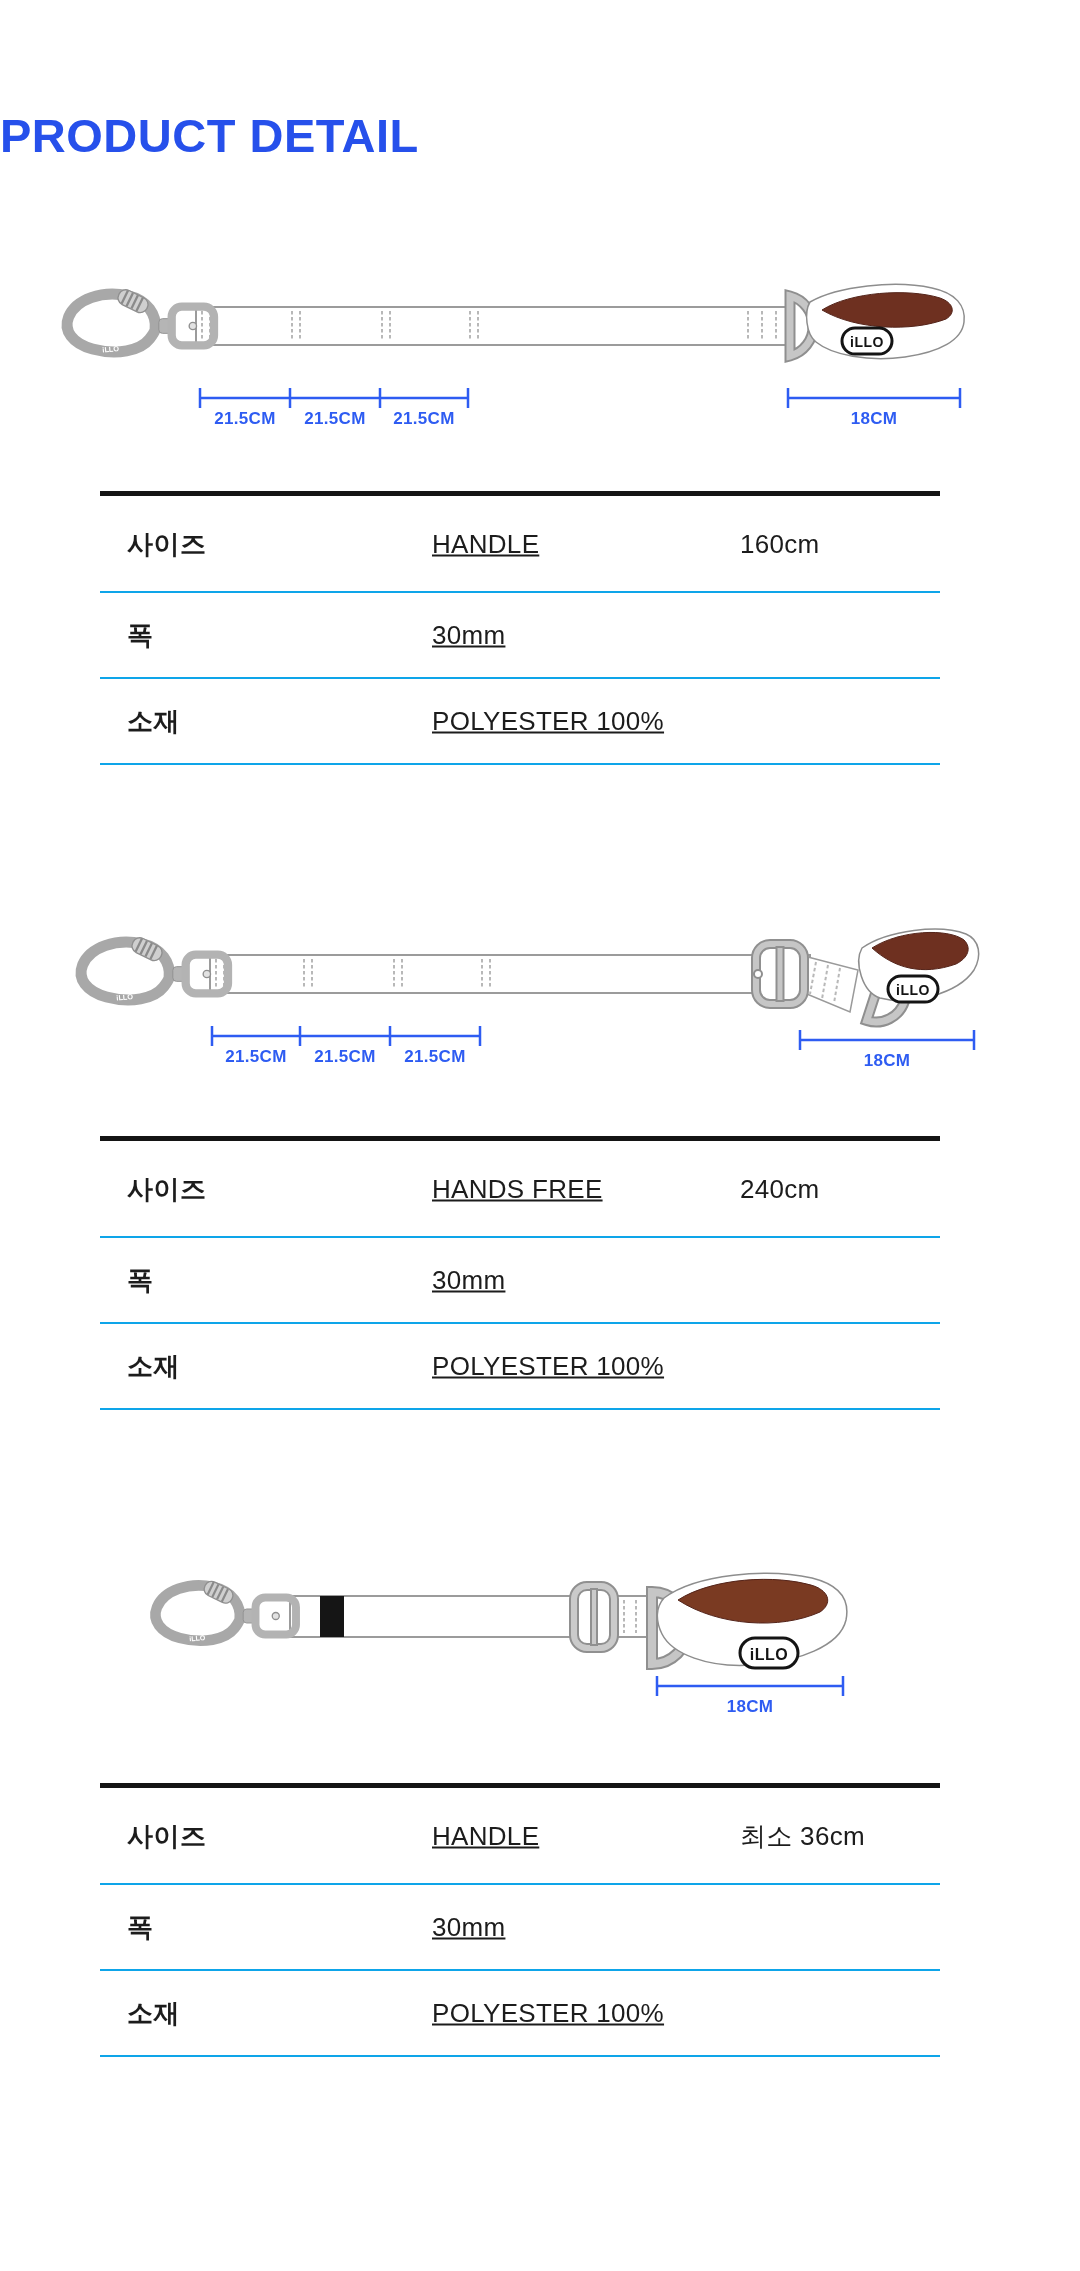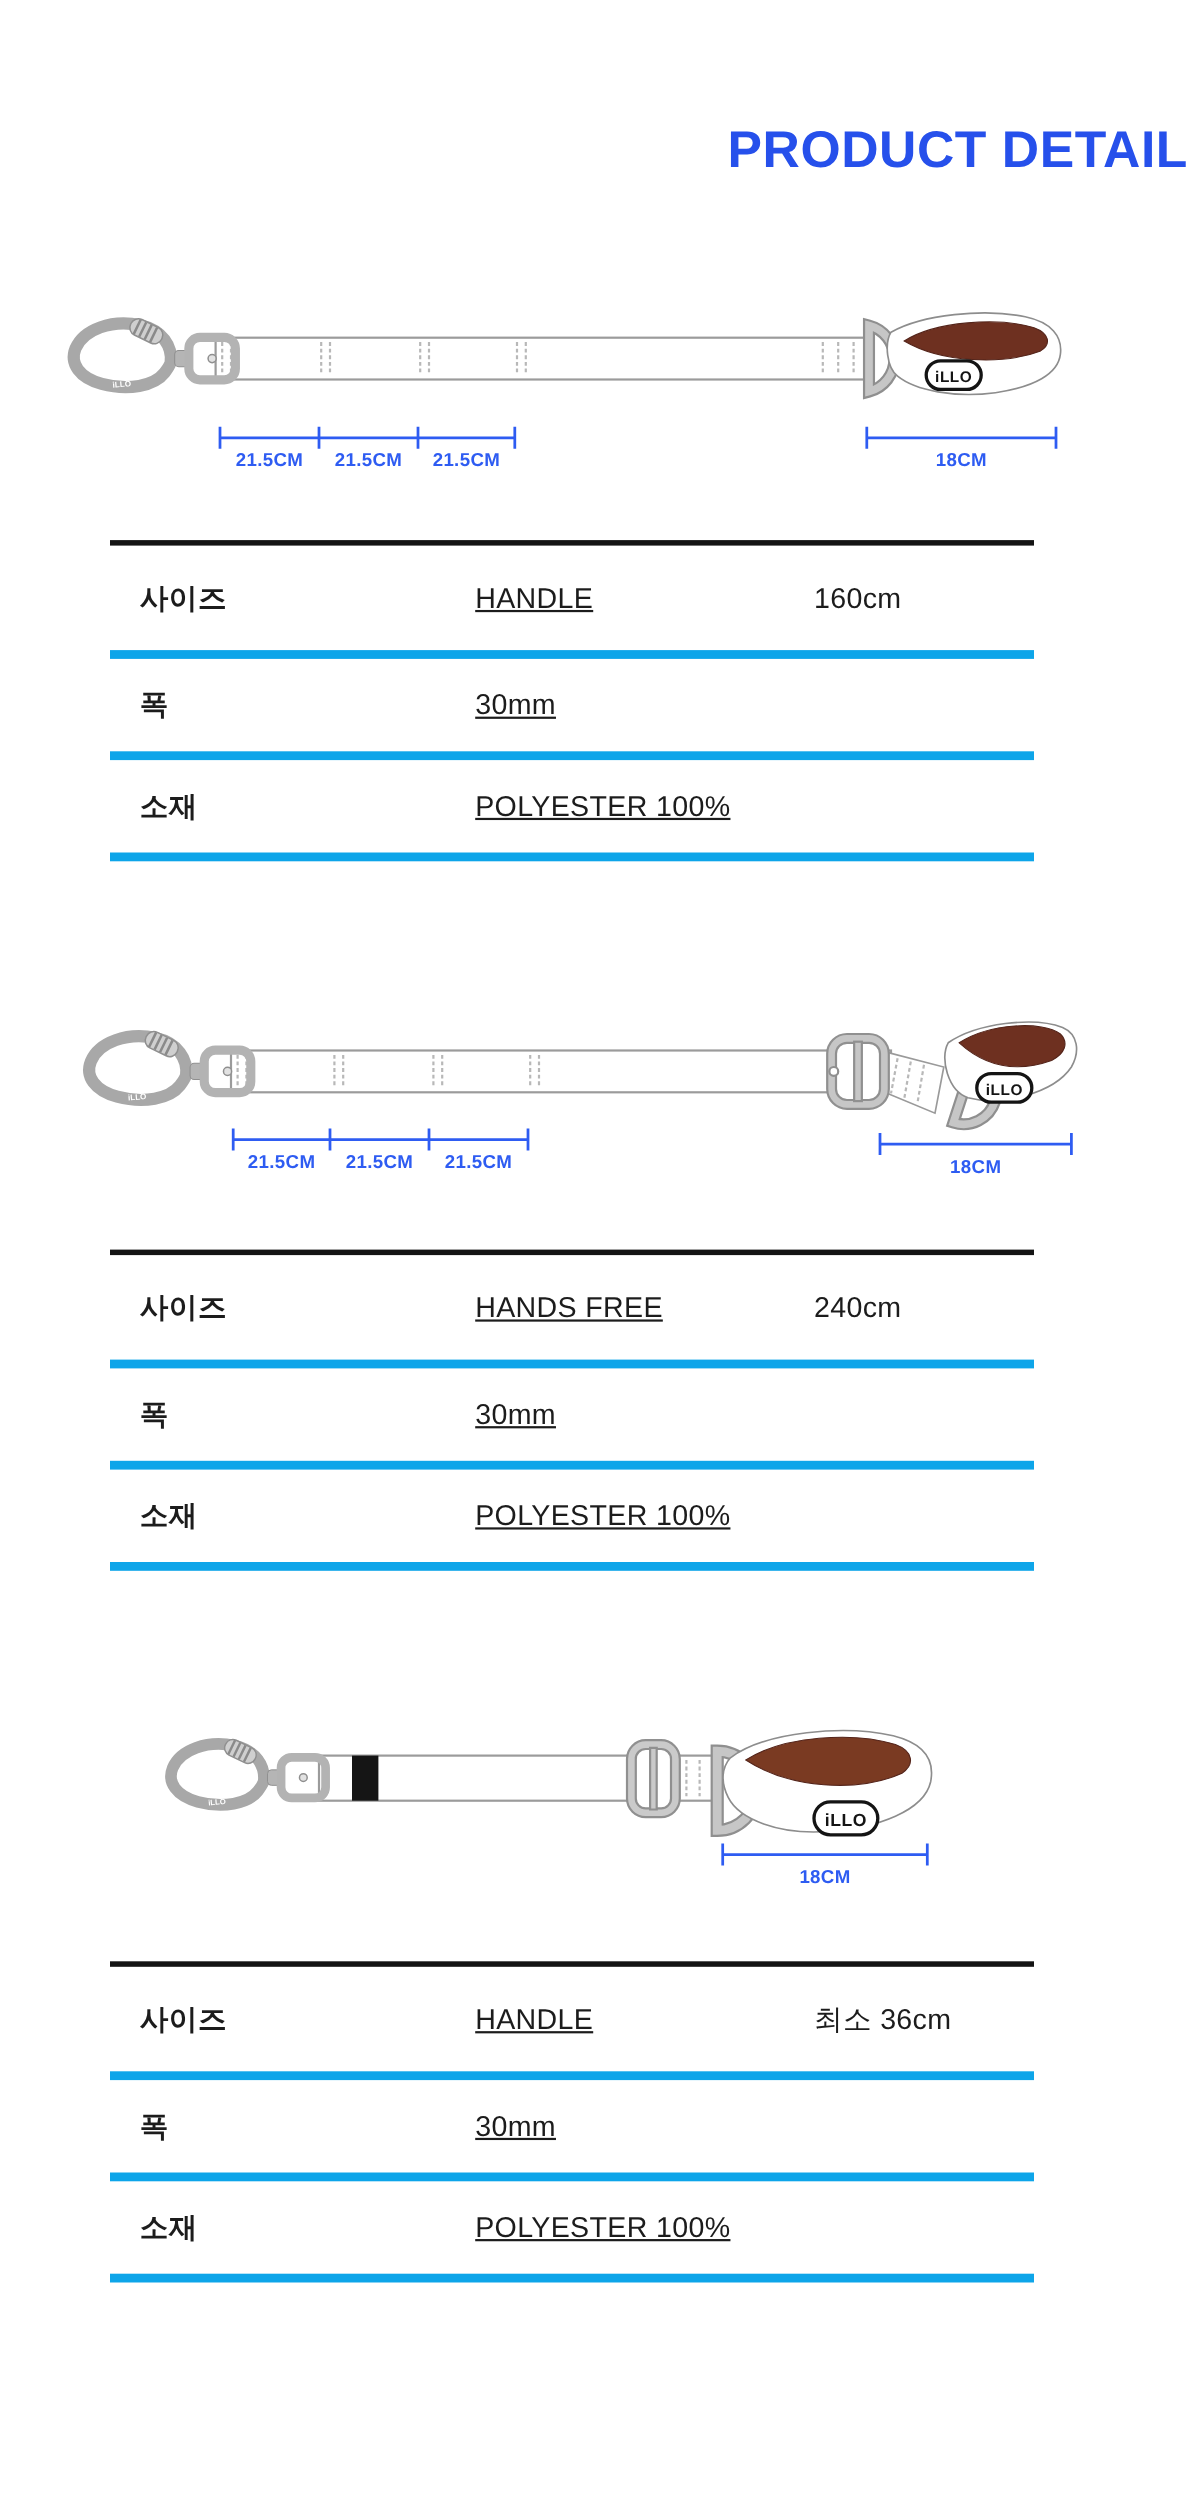--- a/index.html
+++ b/index.html
@@ -9,21 +9,21 @@
     height:2271px;
     margin:0 auto;
     background:#ffffff;
     font-family:"Liberation Sans","DejaVu Sans",sans-serif;
     overflow:hidden;
   }
   .page-title{
     position:absolute;
     top:108px; left:0; width:100%;
     margin:0;
-    text-align:right;
+    text-align:left;
     font-size:47px;
     font-weight:800;
     letter-spacing:0.5px;
     color:#2650EB;
   }
   svg.illus{position:absolute;left:0;width:1080px;display:block;}
   #illus-1{top:270px;height:170px;}
   #illus-2{top:915px;height:165px;}
   #illus-3{top:1565px;height:160px;}
 
@@ -33,21 +33,21 @@
     width:840px;
     border-top:5px solid #141414;
     box-sizing:border-box;
   }
   #table-1{top:491px;}
   #table-2{top:1136px;}
   #table-3{top:1783px;}
   .spec-row{
     position:relative;
     height:84px;
-    border-bottom:8px solid #0ea5e9;
+    border-bottom:2px solid #0ea5e9;
     font-size:26px;
     color:#1c1c1c;
   }
   .spec-row.row-lg{height:95px;}
   .spec-row .k{
     position:absolute;left:27px;top:50%;transform:translateY(-50%);
     font-weight:600;letter-spacing:0.5px;
   }
   .spec-row .v{
     position:absolute;left:332px;top:50%;transform:translateY(-50%);

